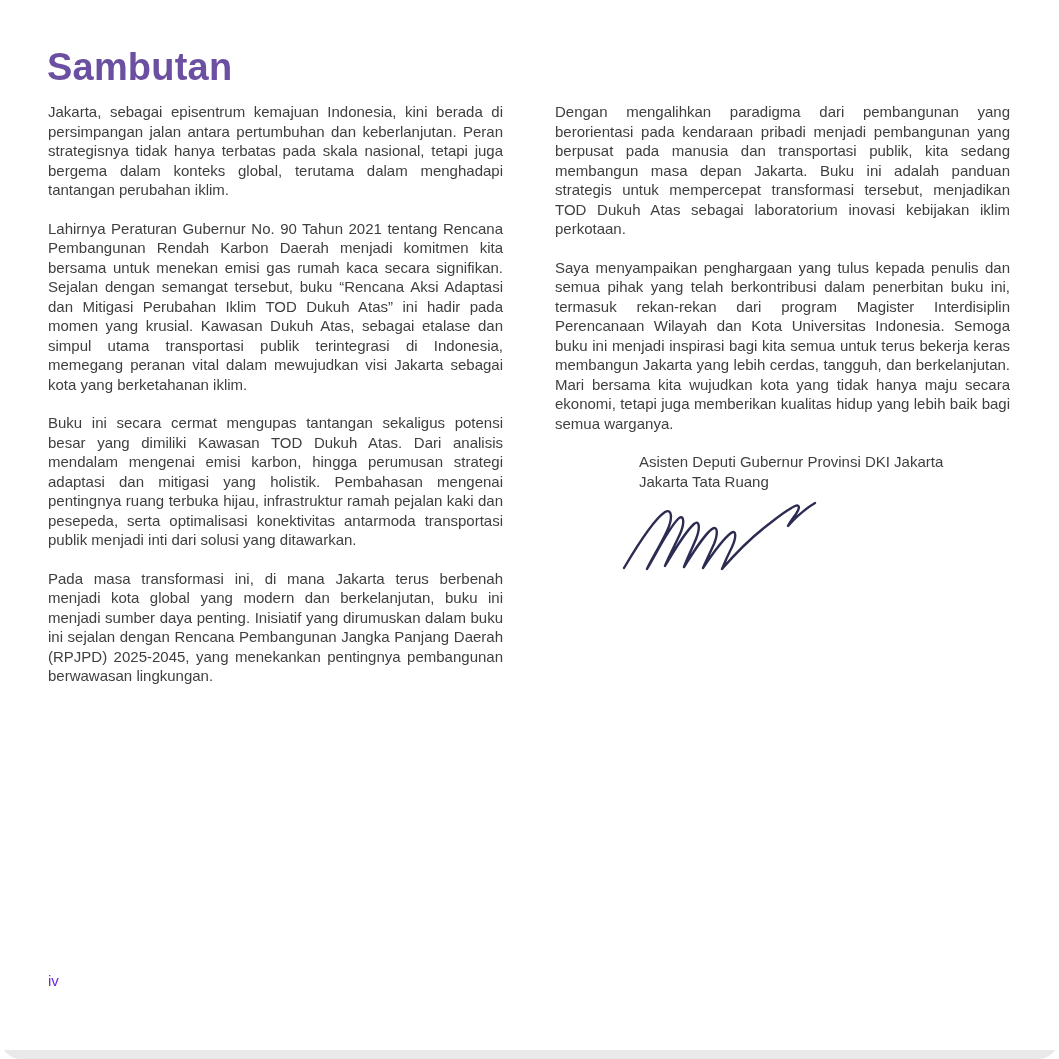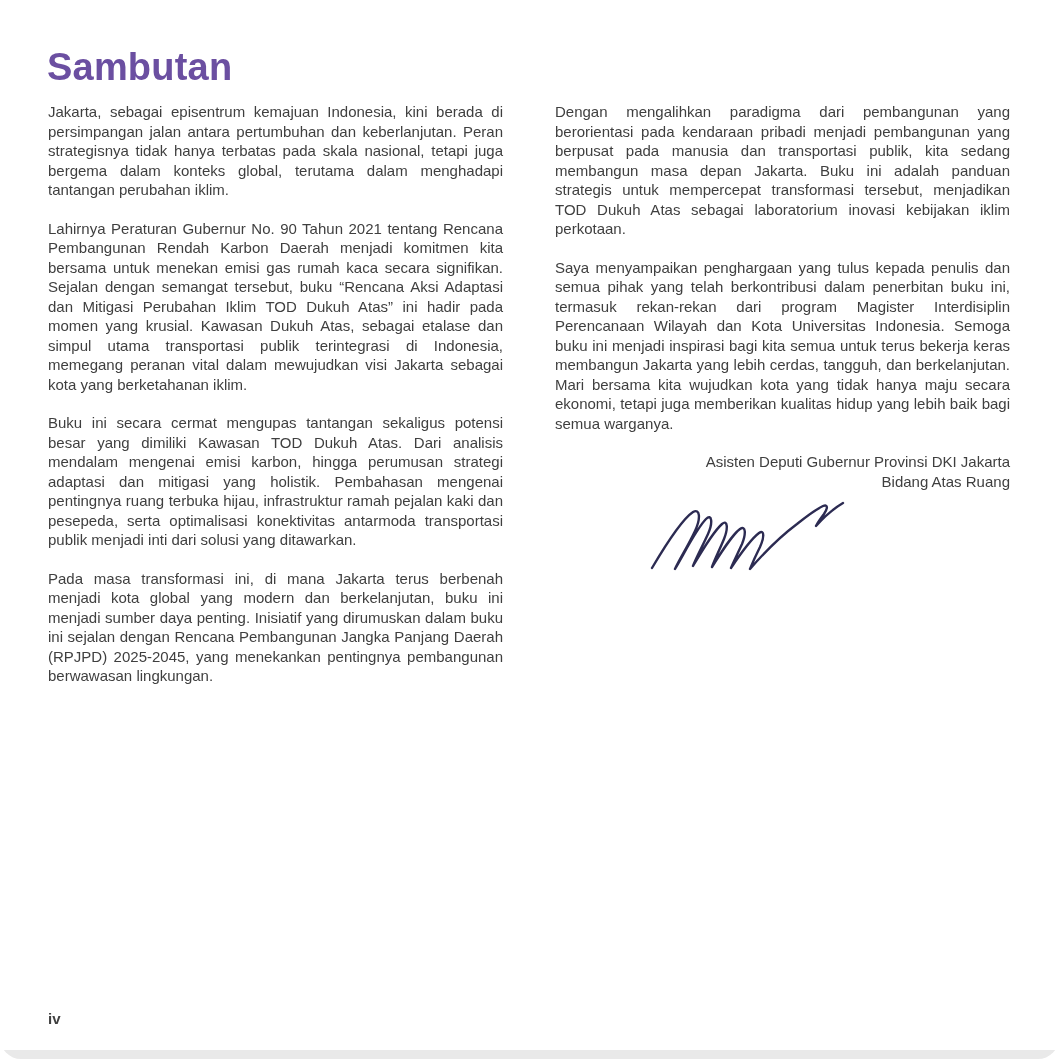--- a/index.html
+++ b/index.html
@@ -37,45 +37,45 @@
     width: 455px;
     font-size: 15px;
     line-height: 19.5px;
     color: #3f3f3f;
     text-align: justify;
   }
   .col p {
     margin: 0 0 19px 0;
   }
   .sig-block {
-    margin-left: 112px;
+    margin-left: 84px;
     margin-top: 10px;
-    text-align: right;
+    text-align: left;
   }
   .sig-title {
     font-size: 15px;
     line-height: 20px;
     color: #3f3f3f;
   }
   .sig-svg {
     display: block;
     margin: 8px 0 2px -18px;
   }
   .sig-name {
     font-size: 15px;
     color: #3f3f3f;
     margin-top: 4px;
   }
   .page-number {
     position: absolute;
     left: 48px;
-    top: 1010px;
+    top: 972px;
     font-size: 15px;
-    font-weight: bold;
-    color: #404040;
+    font-weight: normal;
+    color: #6d28d9;
   }
   .bottom-band {
     position: absolute;
     left: 0;
     bottom: 0;
     width: 100%;
     height: 9px;
     background: #e9e9e9;
   }
 </style>
@@ -94,21 +94,21 @@
       <p>Buku ini secara cermat mengupas tantangan sekaligus potensi besar yang dimiliki Kawasan TOD Dukuh Atas. Dari analisis mendalam mengenai emisi karbon, hingga perumusan strategi adaptasi dan mitigasi yang holistik. Pembahasan mengenai pentingnya ruang terbuka hijau, infrastruktur ramah pejalan kaki dan pesepeda, serta optimalisasi konektivitas antarmoda transportasi publik menjadi inti dari solusi yang ditawarkan.</p>
       <p>Pada masa transformasi ini, di mana Jakarta terus berbenah menjadi kota global yang modern dan berkelanjutan, buku ini menjadi sumber daya penting. Inisiatif yang dirumuskan dalam buku ini sejalan dengan Rencana Pembangunan Jangka Panjang Daerah (RPJPD) 2025-2045, yang menekankan pentingnya pembangunan berwawasan lingkungan.</p>
     </div>
 
     <div class="col">
       <p>Dengan mengalihkan paradigma dari pembangunan yang berorientasi pada kendaraan pribadi menjadi pembangunan yang berpusat pada manusia dan transportasi publik, kita sedang membangun masa depan Jakarta. Buku ini adalah panduan strategis untuk mempercepat transformasi tersebut, menjadikan TOD Dukuh Atas sebagai laboratorium inovasi kebijakan iklim perkotaan.</p>
       <p>Saya menyampaikan penghargaan yang tulus kepada penulis dan semua pihak yang telah berkontribusi dalam penerbitan buku ini, termasuk rekan-rekan dari program Magister Interdisiplin Perencanaan Wilayah dan Kota Universitas Indonesia. Semoga buku ini menjadi inspirasi bagi kita semua untuk terus bekerja keras membangun Jakarta yang lebih cerdas, tangguh, dan berkelanjutan. Mari bersama kita wujudkan kota yang tidak hanya maju secara ekonomi, tetapi juga memberikan kualitas hidup yang lebih baik bagi semua warganya.</p>
 
       <div class="sig-block">
         <div class="sig-title">Asisten Deputi Gubernur Provinsi DKI Jakarta</div>
-        <div class="sig-title">Bidang Atas Ruang</div>
+        <div class="sig-title">Jakarta Tata Ruang</div>
 
         <svg class="sig-svg" width="222" height="78" viewBox="0 0 222 78">
           <path d="M3,68
                    C 16,46 32,20 44,12
                    C 51,8 52,18 46,31
                    C 39,46 30,60 26,69
                    C 36,52 48,28 57,19
                    C 63,13 64,23 59,34
                    C 53,47 47,58 44,66
                    C 54,49 65,31 73,24

